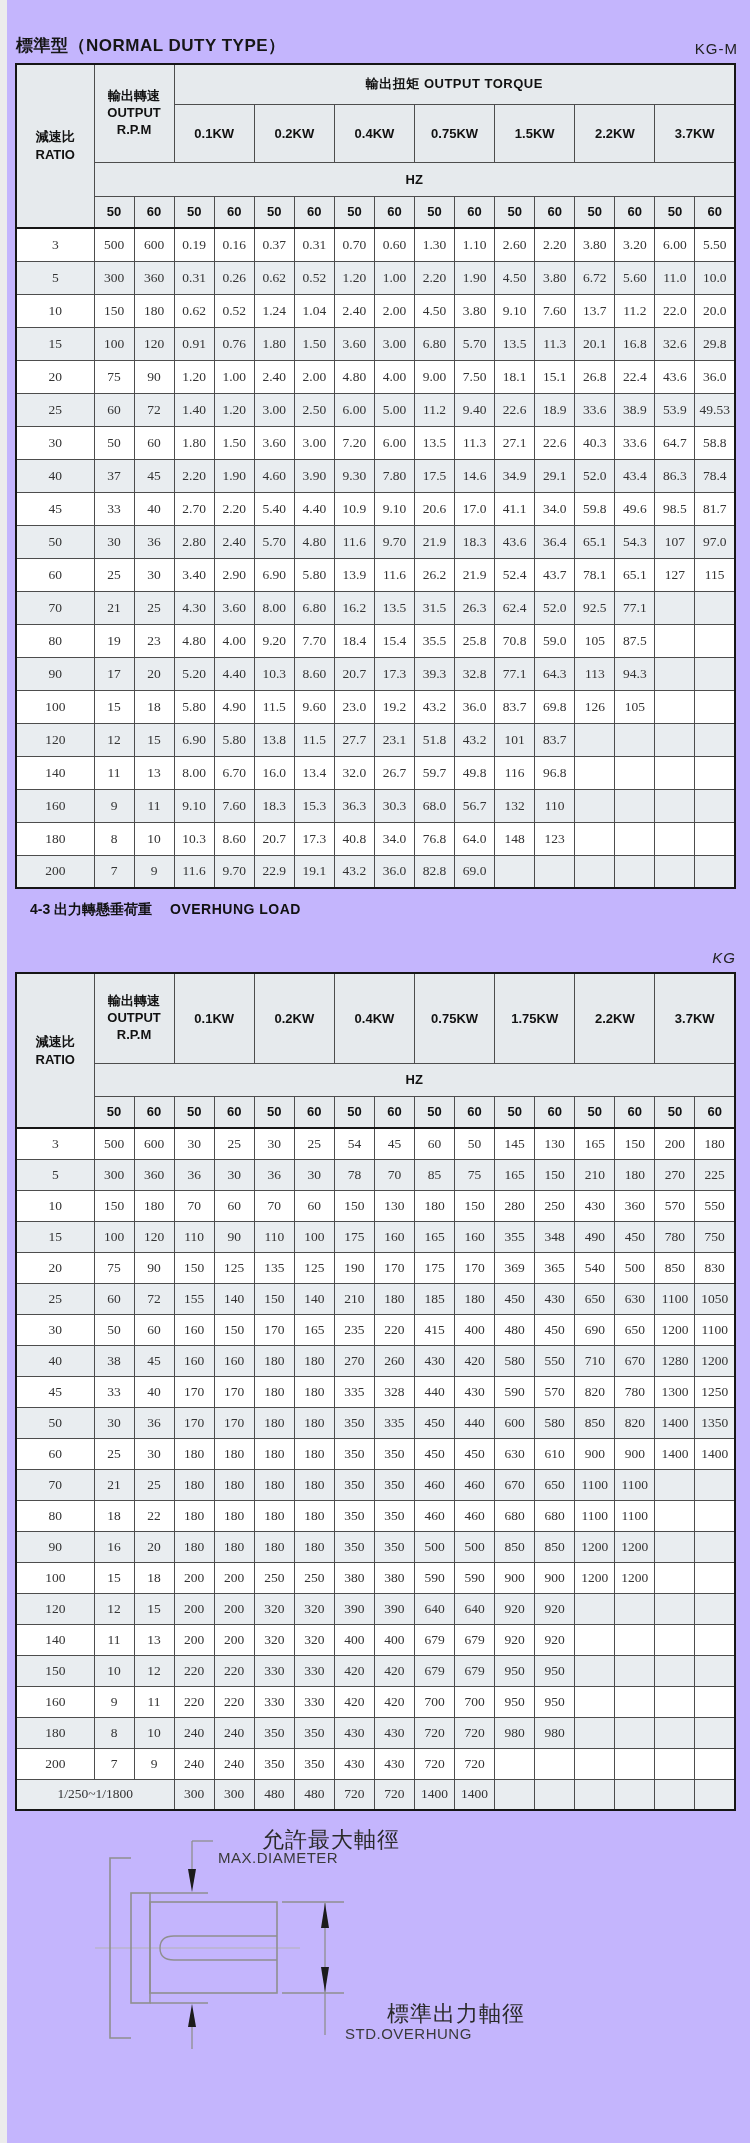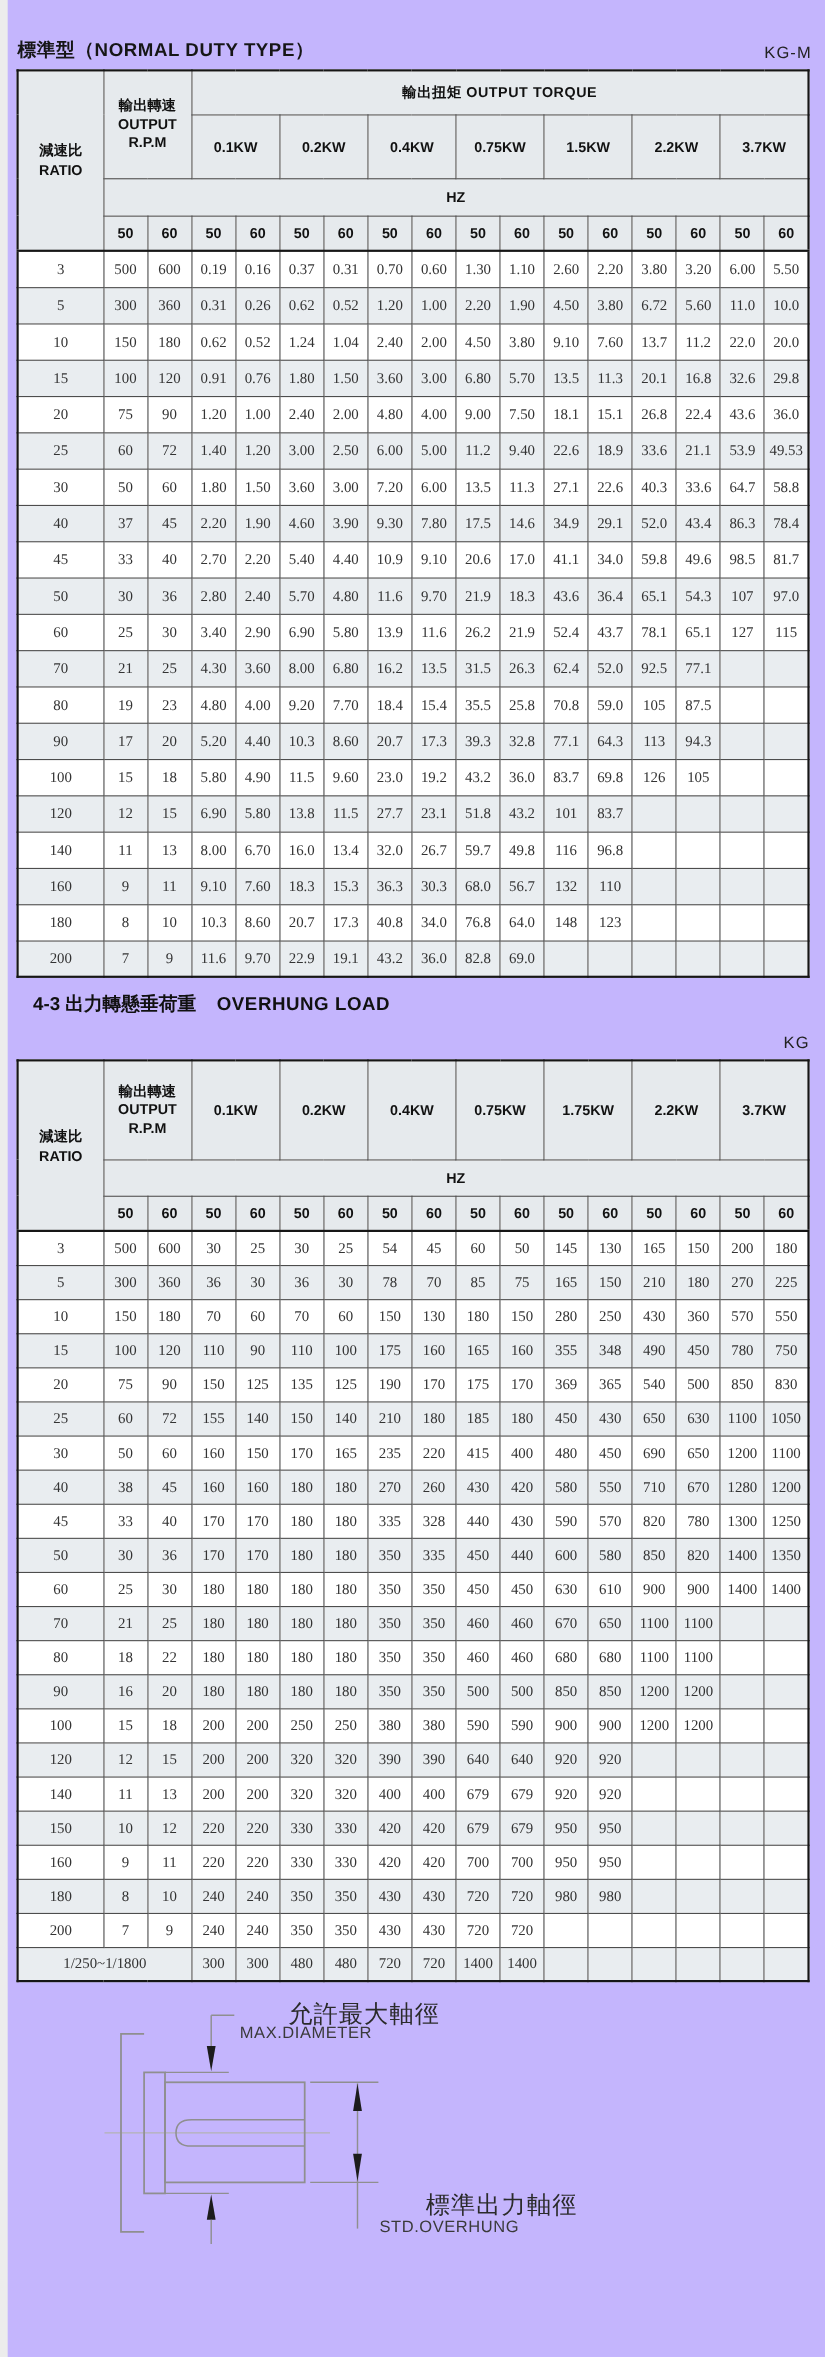--- a/index.html
+++ b/index.html
@@ -24,25 +24,25 @@
   table.spec tbody tr:nth-child(even){background:#e9edf0;}
   .t1 tbody tr{height:33px;}
   .t2 tbody tr{height:31px;}
   .t1 .row-a{height:40px;}  .t1 .row-kw{height:58px;}
   .t1 .row-hz{height:34px;} .t1 .row-5060{height:32px;}
   .t2 .row-a{height:90px;}  .t2 .row-hz{height:33px;} .t2 .row-5060{height:32px;}
   th.ratio-hd{font-size:14px;line-height:1.35;margin-top:16px;}
   th.rpm-hd{font-size:12.5px;line-height:1.3;}
   th.torque-hd{font-size:13.5px;letter-spacing:.5px;}
 
-  .sect-heading{margin:12px 0 0 30px;font-size:17px;font-weight:bold;color:#111;}
+  .sect-heading{margin:12px 0 0 30px;font-size:14px;font-weight:bold;color:#111;}
   .sect-heading .en{margin-left:14px;letter-spacing:.5px;}
   .sect-44{margin-left:16px;}
-  .kg-line{margin-top:16px;padding-right:14px;text-align:right;font-size:15px;color:#222;
-           letter-spacing:1px;}
+  .kg-line{margin-top:30px;padding-right:14px;text-align:right;font-size:15px;color:#222;
+           letter-spacing:1px;font-style:italic;}
 
   .diagram{position:relative;width:750px;height:281px;margin-top:2px;}
   .diagram svg{position:absolute;left:0;top:0;}
   .dlabel{position:absolute;white-space:nowrap;color:#2b2b2b;}
   .dlabel.zh{font-weight:normal;font-size:22px;letter-spacing:1px;margin-left:44px;}
   .dlabel.en{font-weight:normal;font-size:15px;letter-spacing:.5px;color:#3a3a3a;}
 </style>
 </head>
 <body>
 
@@ -207,21 +207,21 @@
           <td>1.20</td>
           <td>3.00</td>
           <td>2.50</td>
           <td>6.00</td>
           <td>5.00</td>
           <td>11.2</td>
           <td>9.40</td>
           <td>22.6</td>
           <td>18.9</td>
           <td>33.6</td>
-          <td>21.1</td>
+          <td>38.9</td>
           <td>53.9</td>
           <td>49.53</td>
         </tr>
         <tr>
           <th>30</th>
           <td>50</td>
           <td>60</td>
           <td>1.80</td>
           <td>1.50</td>
           <td>3.60</td>

